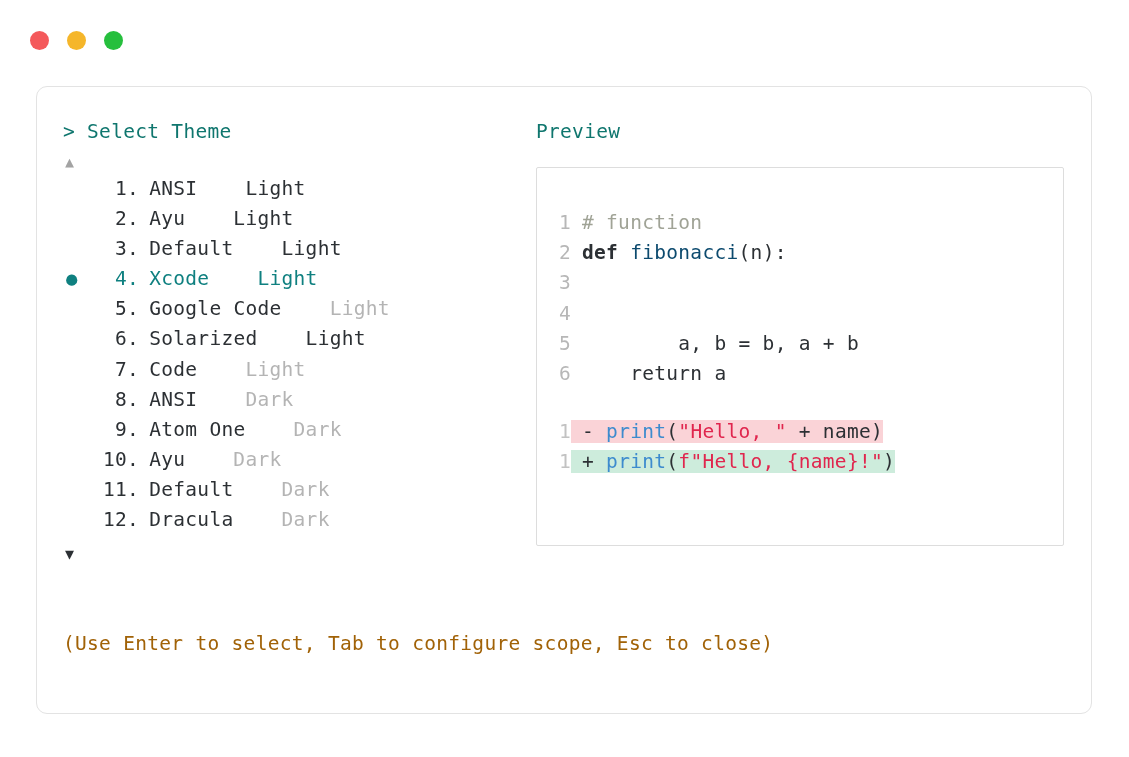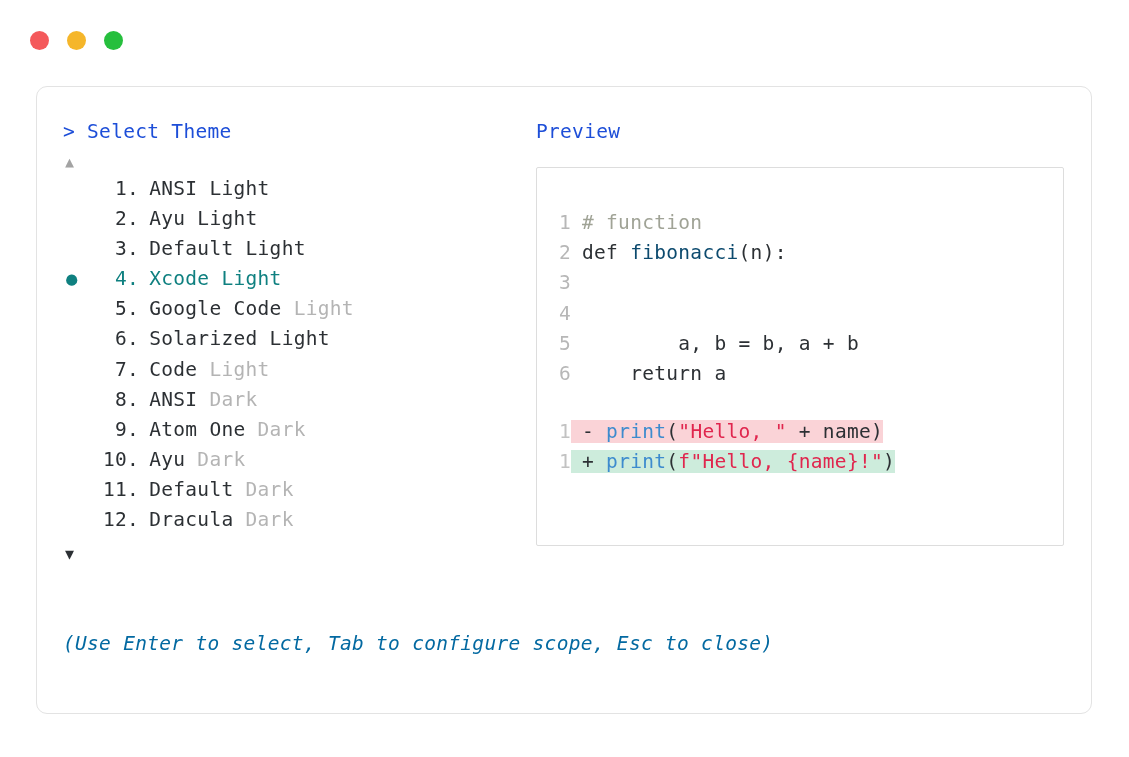--- a/index.html
+++ b/index.html
@@ -48,21 +48,21 @@
   
   #theme-picker {
     position: absolute;
     left: 26px;
     top: 32px;
     width: 470px;
   }
   .panel-heading {
     font-size: 19.5px;
     line-height: 26px;
-    color: #1d4ed8;
+    color: #0f766e;
     letter-spacing: 0.3px;
     white-space: pre;
   }
   #scroll-up-indicator {
     color: #a3a3a3;
     font-size: 15px;
     line-height: 22px;
     height: 22px;
     margin-top: 6px;
     padding-left: 2px;
@@ -91,21 +91,21 @@
     padding-left: 3px;
     box-sizing: border-box;
   }
   .row-index {
     width: 46px;
     flex: 0 0 46px;
     text-align: right;
     white-space: pre;
   }
   .row-name { padding-left: 10.2px; }
-  .row-variant { color: #b4b4b4; }
+  .row-variant { color: #b4b4b4; margin-left: 36px; }
   .row-variant.inline { color: inherit; }
   .theme-row.selected,
   .theme-row.selected .row-index,
   .theme-row.selected .row-name,
   .theme-row.selected .row-variant { color: #0f8080; }
 
   #scroll-down-indicator {
     color: #2c3034;
     font-size: 15px;
     line-height: 22px;
@@ -113,23 +113,22 @@
     margin-top: 5px;
     padding-left: 2px;
   }
 
   #picker-hint {
     position: absolute;
     left: 26px;
     top: 545px;
     font-size: 19.5px;
     letter-spacing: 0.3px;
-    color: #0369a1;
-    white-space: pre;
-    font-style: italic;
+    color: #a16207;
+    white-space: pre;
   }
 
   
   #preview-pane {
     position: absolute;
     left: 499px;
     top: 32px;
     width: 530px;
   }
   #preview-box {
@@ -156,21 +155,21 @@
     flex: 0 0 13px;
     width: 13px;
     text-align: right;
     color: #b7b7b7;
   }
   .code-text {
     padding-left: 11px;
     color: #2c3034;
   }
   .tok-comment { color: #a0a396; text-align: right; }
-  .tok-keyword { color: #2c3034; }
+  .tok-keyword { color: #2c3034; font-weight: bold; }
   .tok-func    { color: #0c4a6e; }
   .tok-number  { color: #0d8a8a; }
   .tok-builtin { color: #3d8bce; }
   .tok-call    { color: #3d8bce; text-align: right; }
   .tok-string  { color: #e0264e; }
   .tok-plain   { color: #2c3034; }
 
   .diff-gap { height: 28px; }
   .diff-line { }
   .diff-line .line-no { color: #c2c2c2; }

